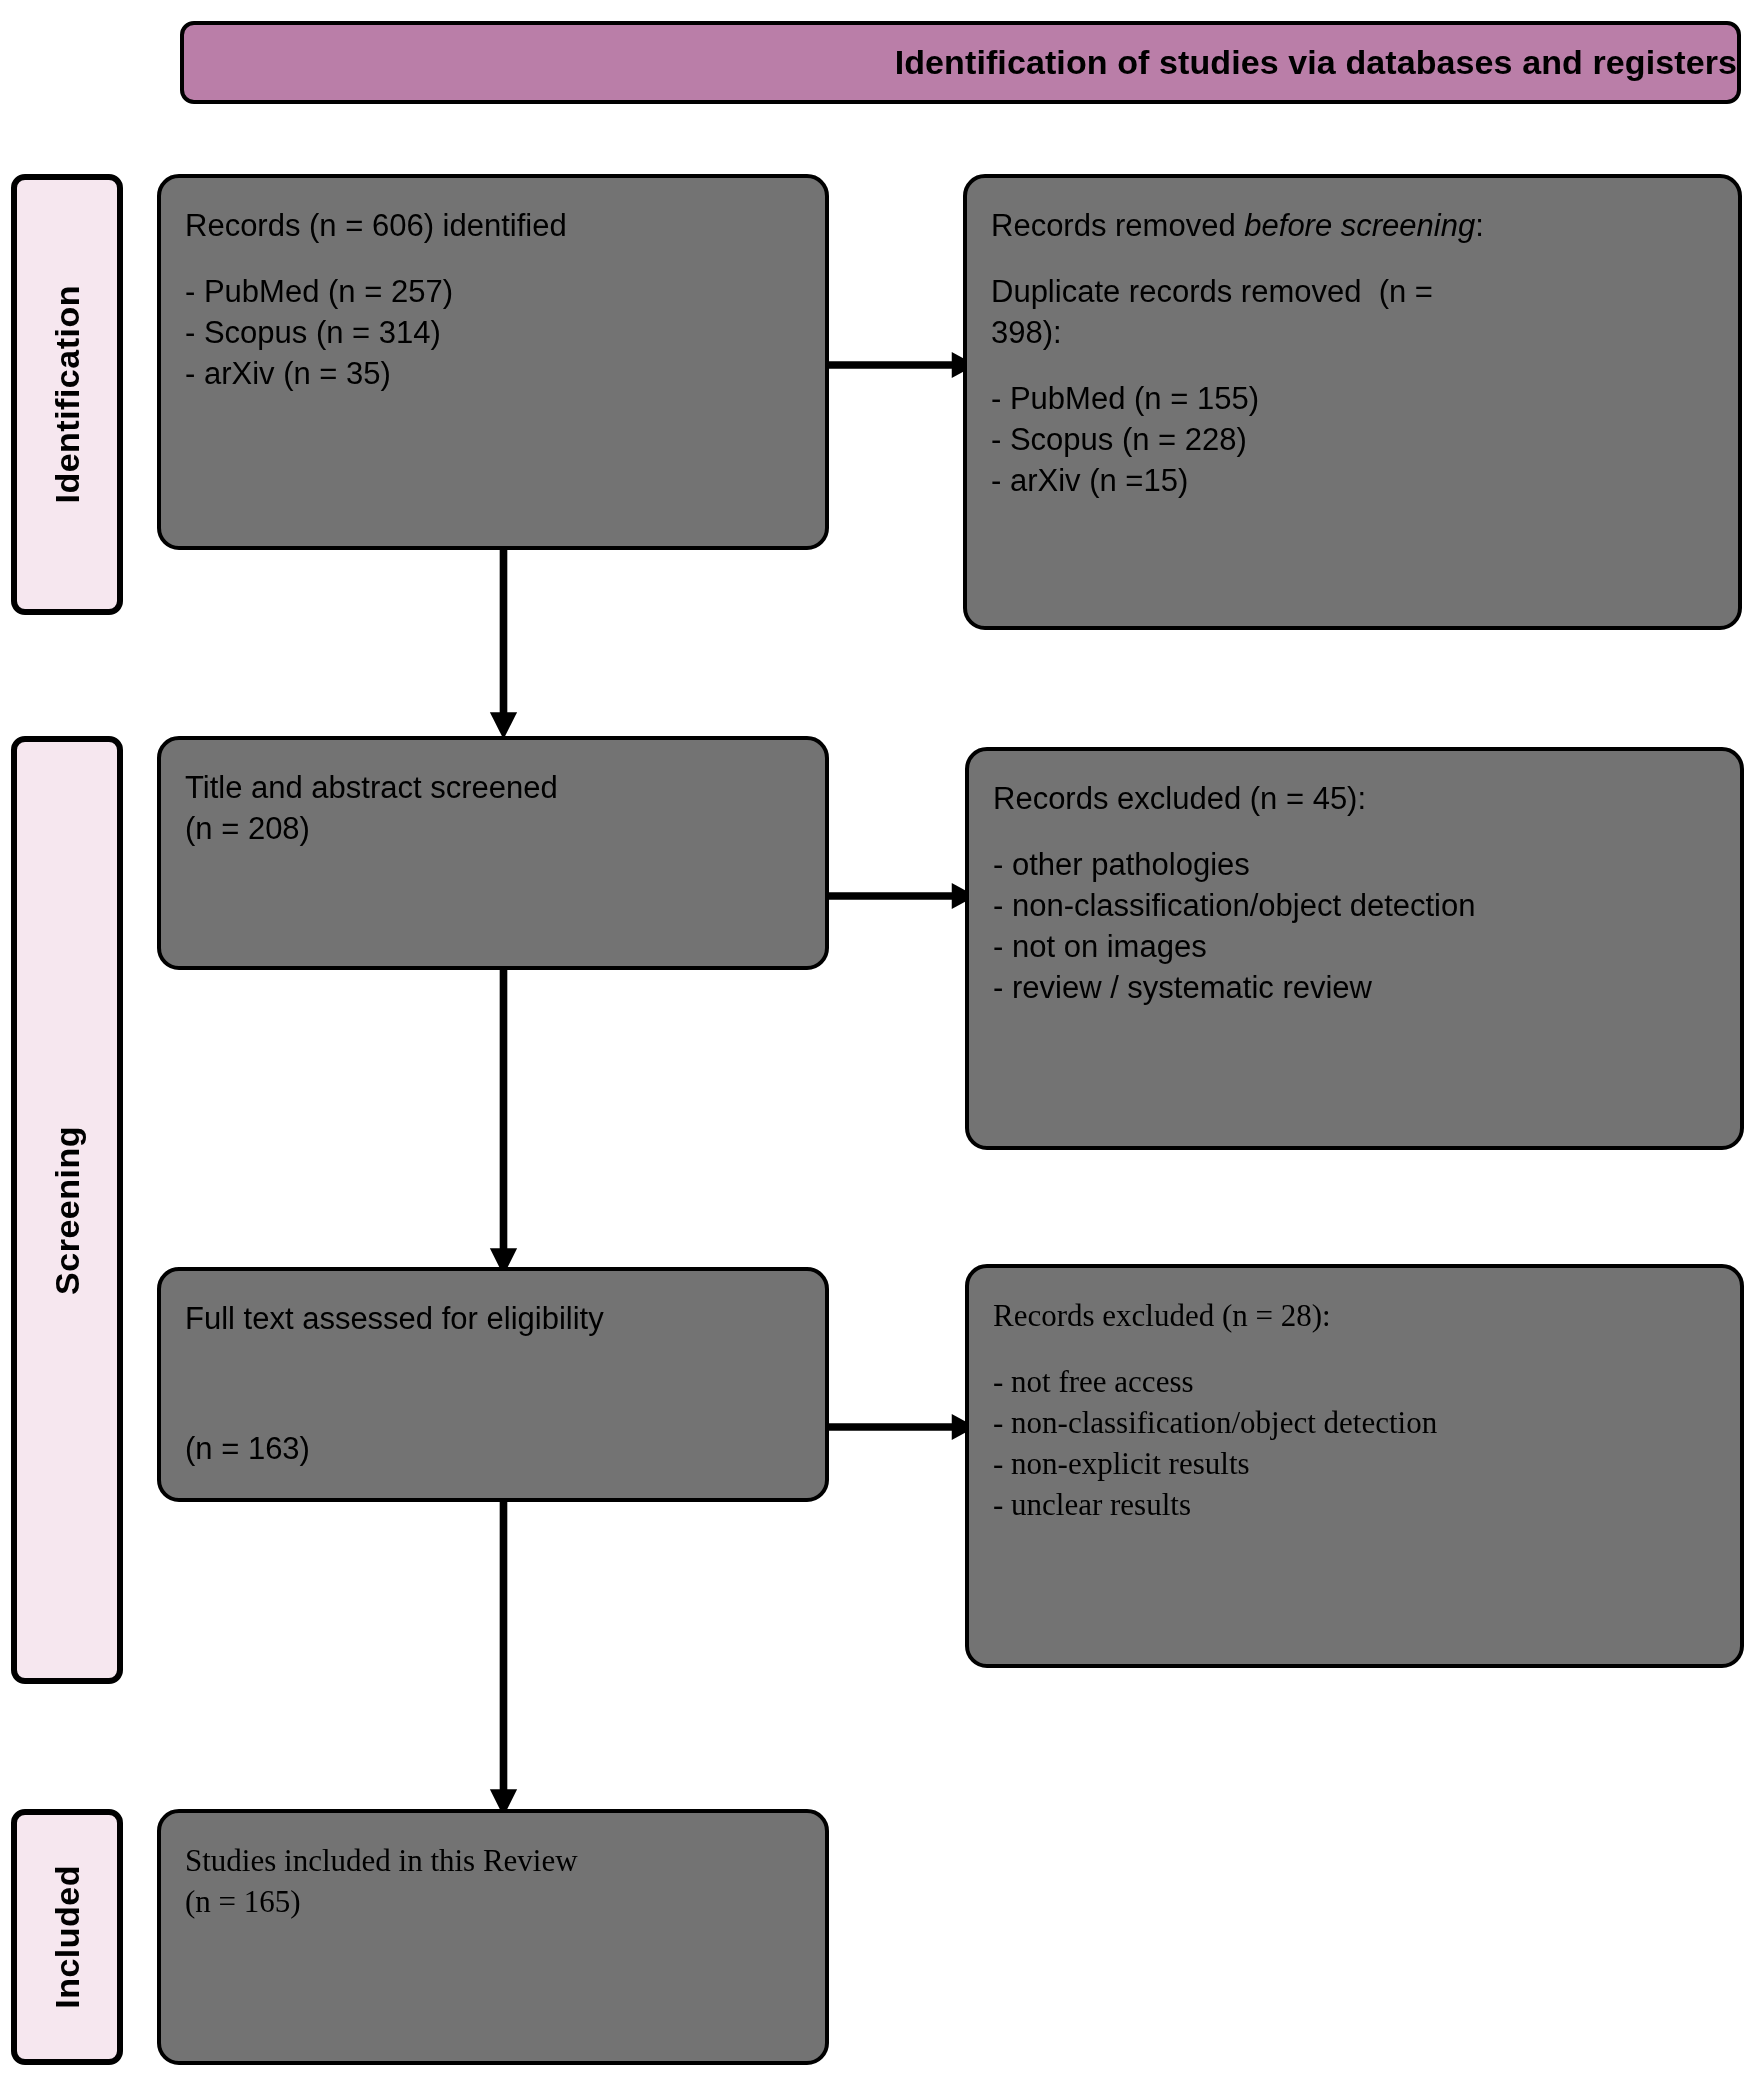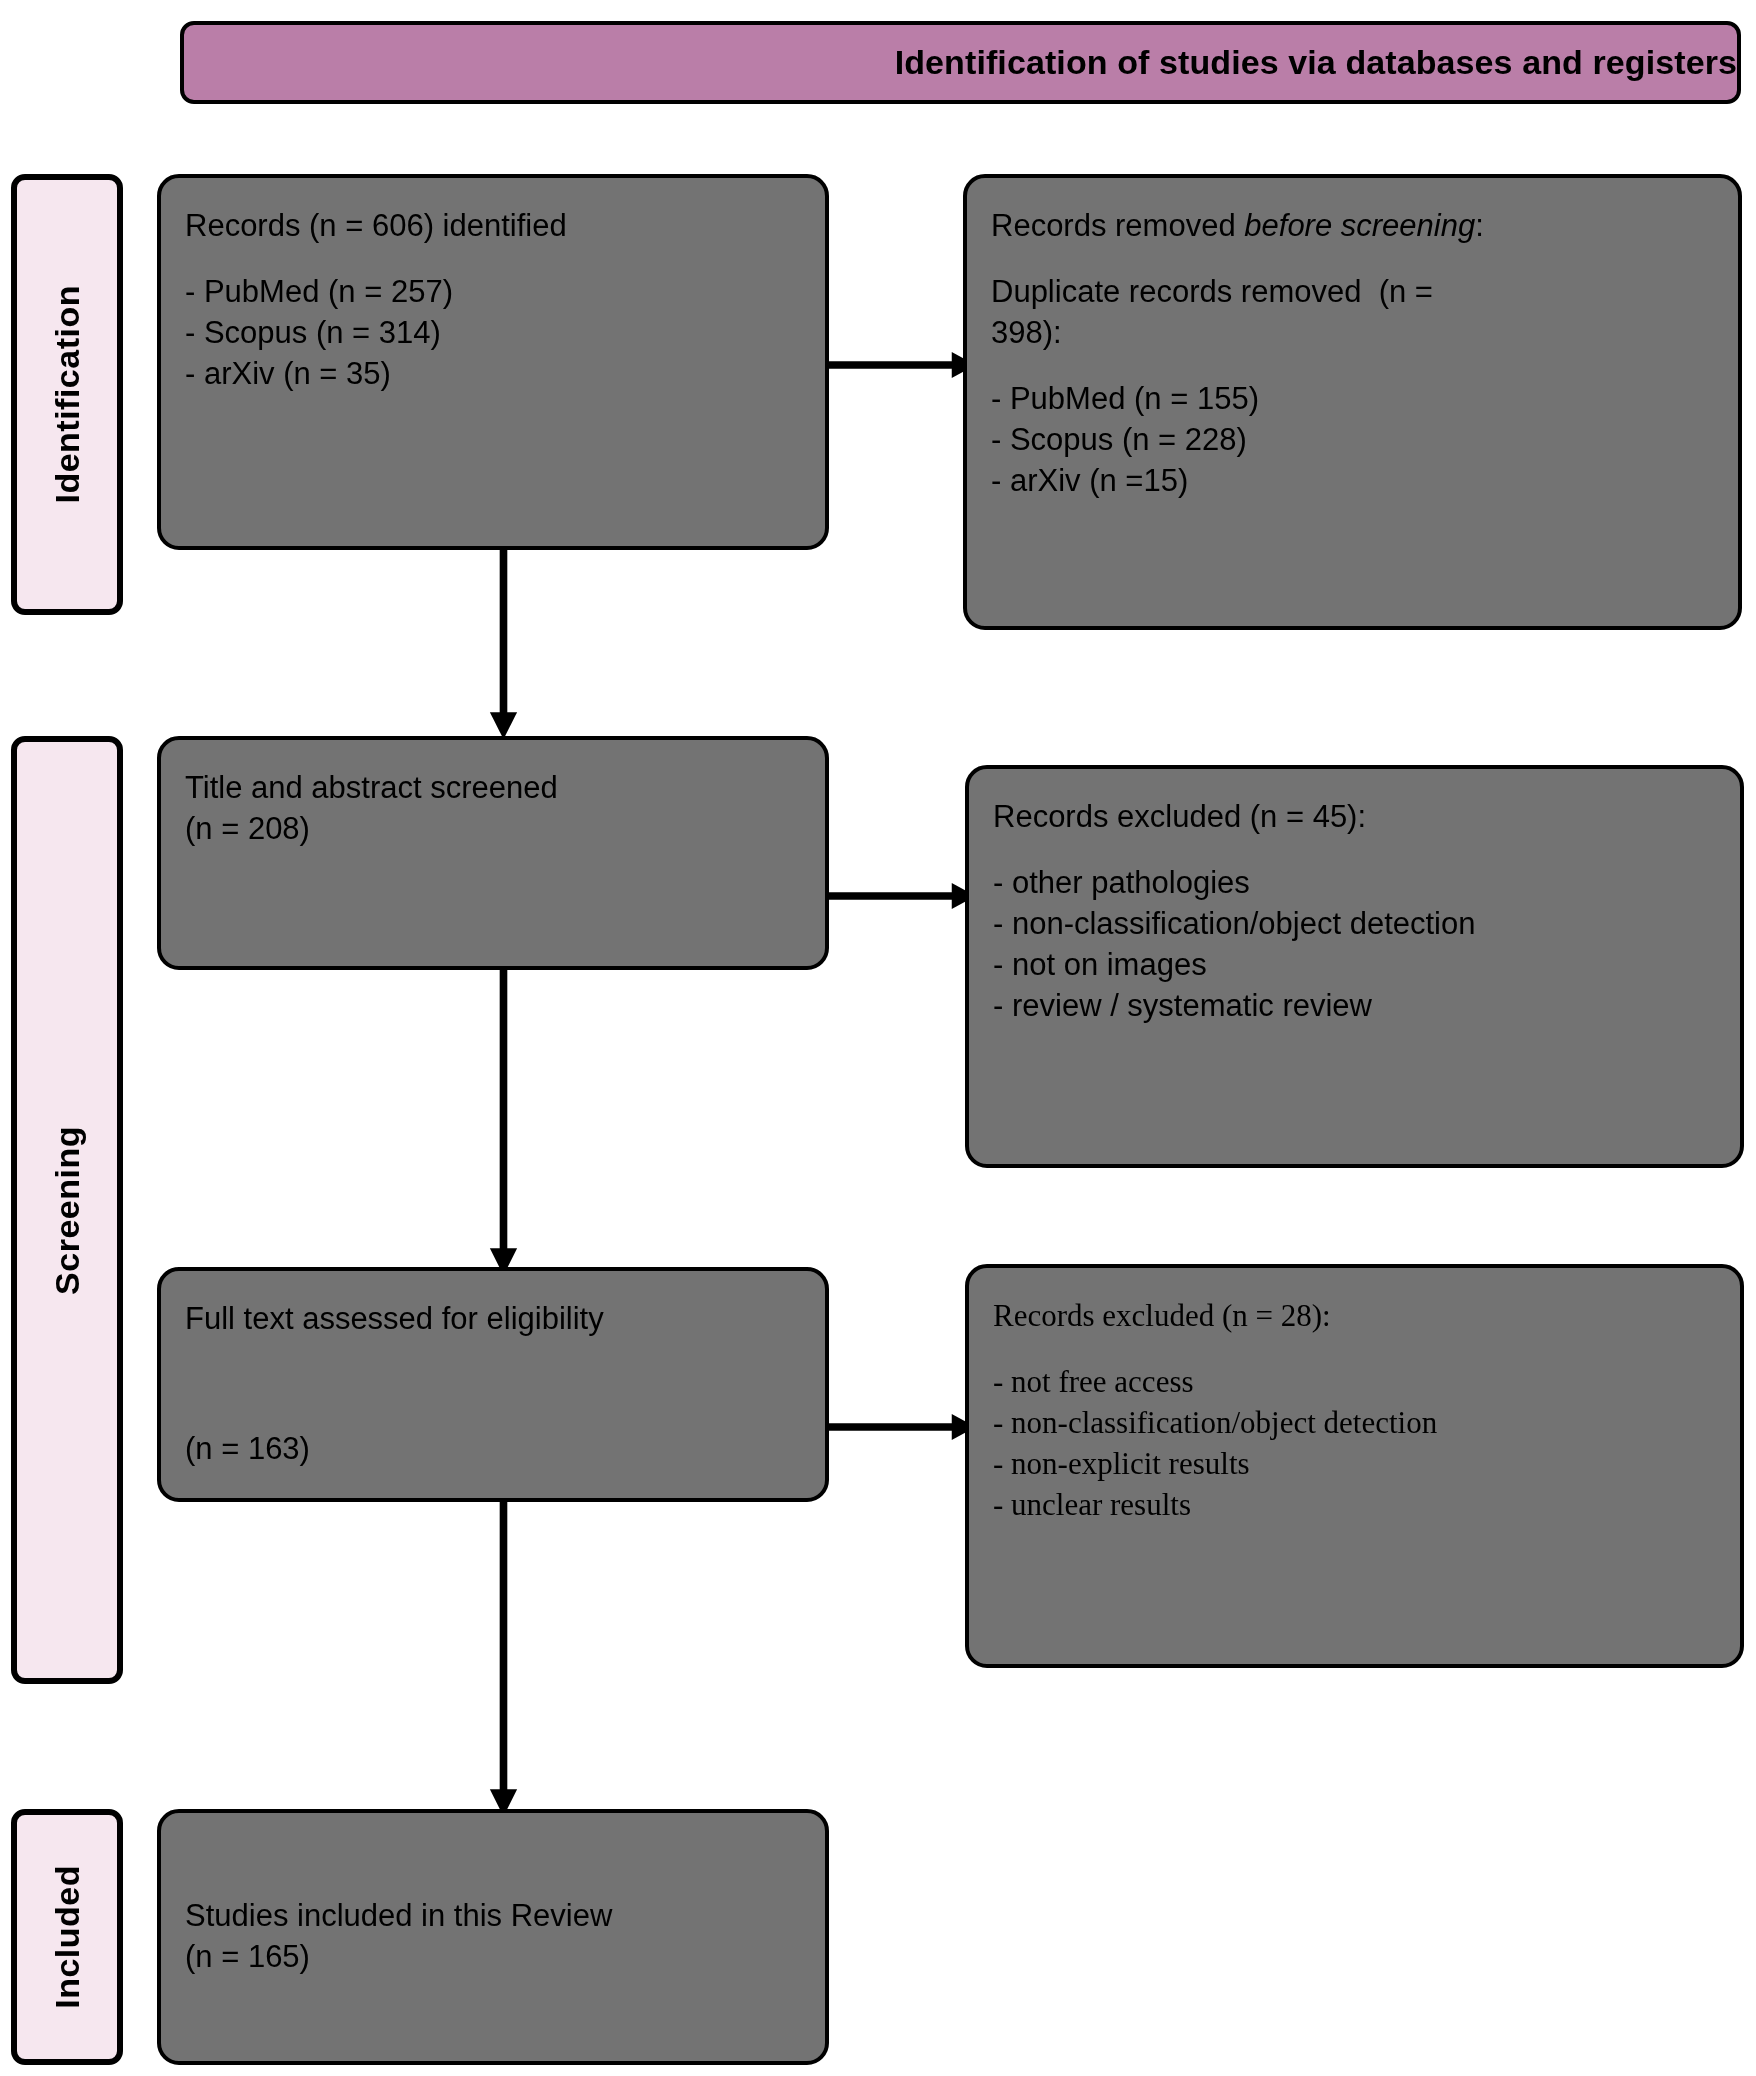--- a/index.html
+++ b/index.html
@@ -35,24 +35,24 @@
   }
   .box .line{
     font-size:31px;line-height:1.32;color:#000;white-space:pre-wrap;
   }
   .box .spacer{height:25px;}
   .ital{font-style:italic;}
 
   #box-records-identified{left:157px;top:174px;width:672px;height:376px;}
   #box-records-removed  {left:939px;top:174px;width:779px;height:456px;margin-left:24px;}
   #box-title-screened   {left:157px;top:736px;width:672px;height:234px;display:flex;flex-direction:column;}
-  #box-excluded-45      {left:965px;top:765px;width:779px;height:403px;}
+  #box-excluded-45      {left:965px;top:747px;width:779px;height:403px;}
   #box-fulltext         {left:157px;top:1267px;width:672px;height:235px;display:flex;flex-direction:column;justify-content:space-between;}
   #box-excluded-28      {left:965px;top:1264px;width:779px;height:404px;font-family:Liberation Serif, serif;}
-  #box-included         {left:157px;top:1809px;width:672px;height:256px;display:flex;flex-direction:column;justify-content:center;}
+  #box-included         {left:157px;top:1809px;width:672px;height:256px;display:flex;flex-direction:column;font-family:Liberation Serif, serif;}
 
   
   .conn{position:absolute;}
   svg{display:block;overflow:visible;}
 </style>
 </head>
 <body>
 
 <div id="canvas">
 

